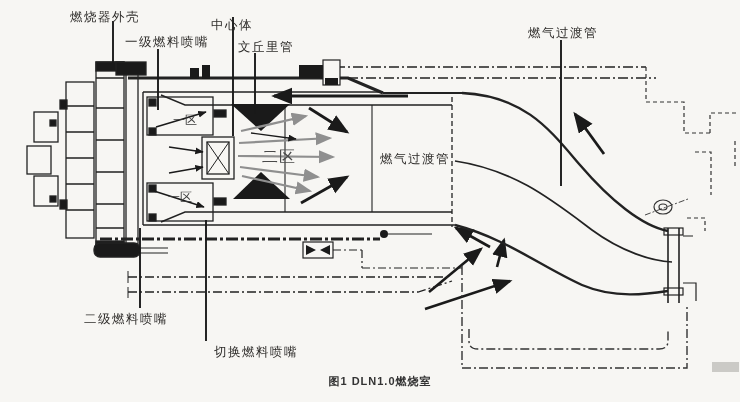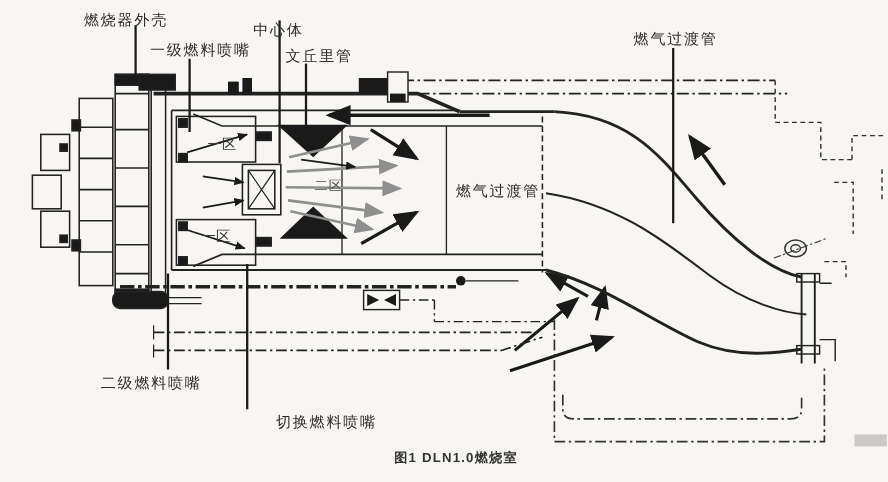--- a/index.html
+++ b/index.html
@@ -5,21 +5,21 @@
   html,body{margin:0;padding:0;background:#ffffff;}
   #figure{
     position:relative;width:740px;height:402px;
     background:#f7f6f3;overflow:hidden;
     font-family:"Liberation Sans",sans-serif;color:#2b2b2b;
   }
   #drawing{position:absolute;left:0;top:0;}
   .lbl{position:absolute;white-space:nowrap;color:#2e2c2a;}
   .lbl-main{font-size:12.5px;letter-spacing:1.5px;}
   .lbl-zone-sm{font-size:12px;letter-spacing:0;color:#3a3a3a;}
-  .lbl-zone{font-size:11px;letter-spacing:1px;color:#4a4a4a;}
+  .lbl-zone{font-size:16px;letter-spacing:1px;color:#4a4a4a;}
   .caption{
     position:absolute;left:250px;top:374px;width:260px;text-align:center;
     font-size:11px;font-weight:bold;letter-spacing:1px;color:#333;
   }
   .smudge{position:absolute;left:712px;top:362px;width:27px;height:10px;background:#cbcac6;}
 </style>
 </head>
 <body>
 
 <div id="figure">
@@ -179,18 +179,18 @@
   <div class="lbl lbl-main" style="left:125px;top:34px;">一级燃料喷嘴</div>
   <div class="lbl lbl-main" style="left:70px;top:9px;">燃烧器外壳</div>
   <div class="lbl lbl-main" style="left:211px;top:2px;margin-top:15px;">中心体</div>
   <div class="lbl lbl-main" style="left:238px;top:39px;">文丘里管</div>
   <div class="lbl lbl-main" style="left:528px;top:25px;">燃气过渡管</div>
   <div class="lbl lbl-main" style="left:380px;top:151px;">燃气过渡管</div>
   <div class="lbl lbl-zone-sm" style="left:173px;top:112px;">一区</div>
   <div class="lbl lbl-zone" style="left:262px;top:147px;">二区</div>
   <div class="lbl lbl-zone-sm" style="left:168px;top:189px;">一区</div>
   <div class="lbl lbl-main" style="left:84px;top:311px;">二级燃料喷嘴</div>
-  <div class="lbl lbl-main" style="left:230px;top:344px;text-align:right;">切换燃料喷嘴</div>
+  <div class="lbl lbl-main" style="left:214px;top:344px;text-align:right;">切换燃料喷嘴</div>
 
   <div class="caption">图1  DLN1.0燃烧室</div>
 
   <div class="smudge"></div>
 </div>
 
 </body></html>

